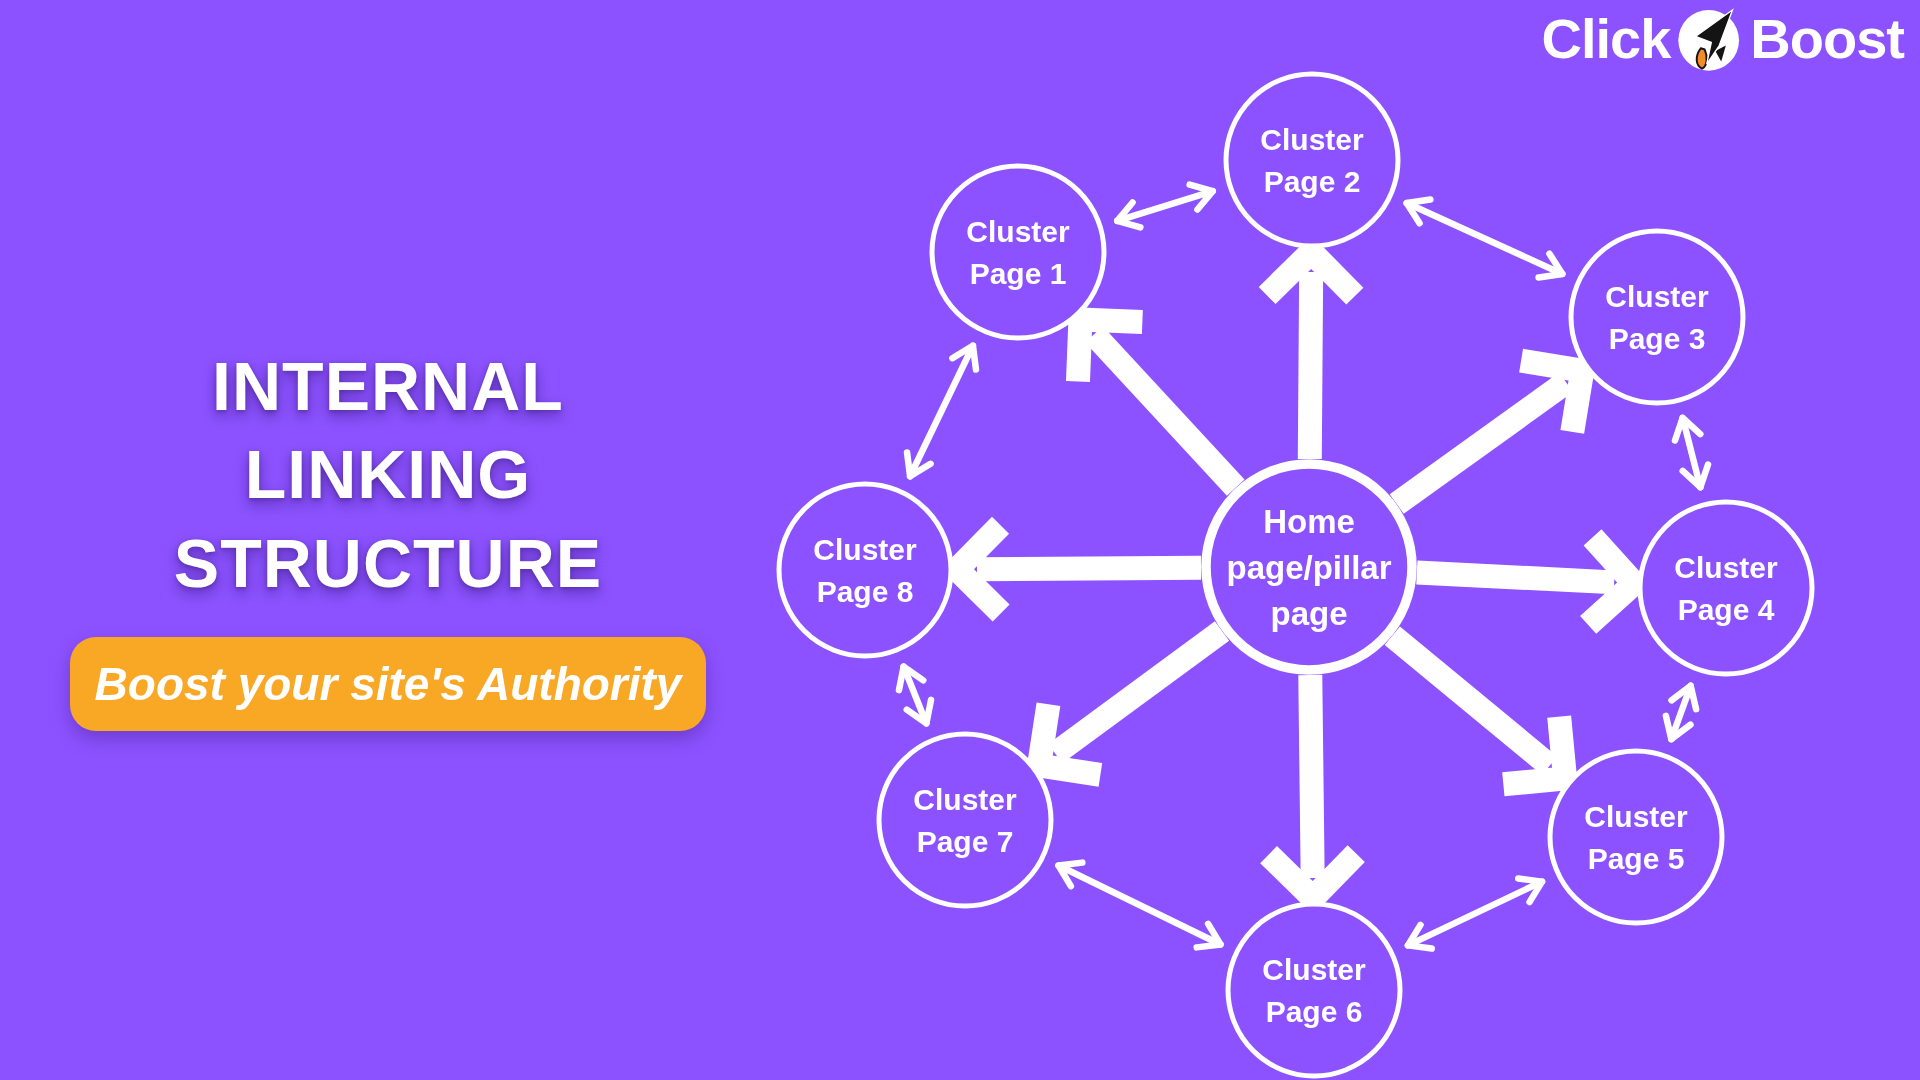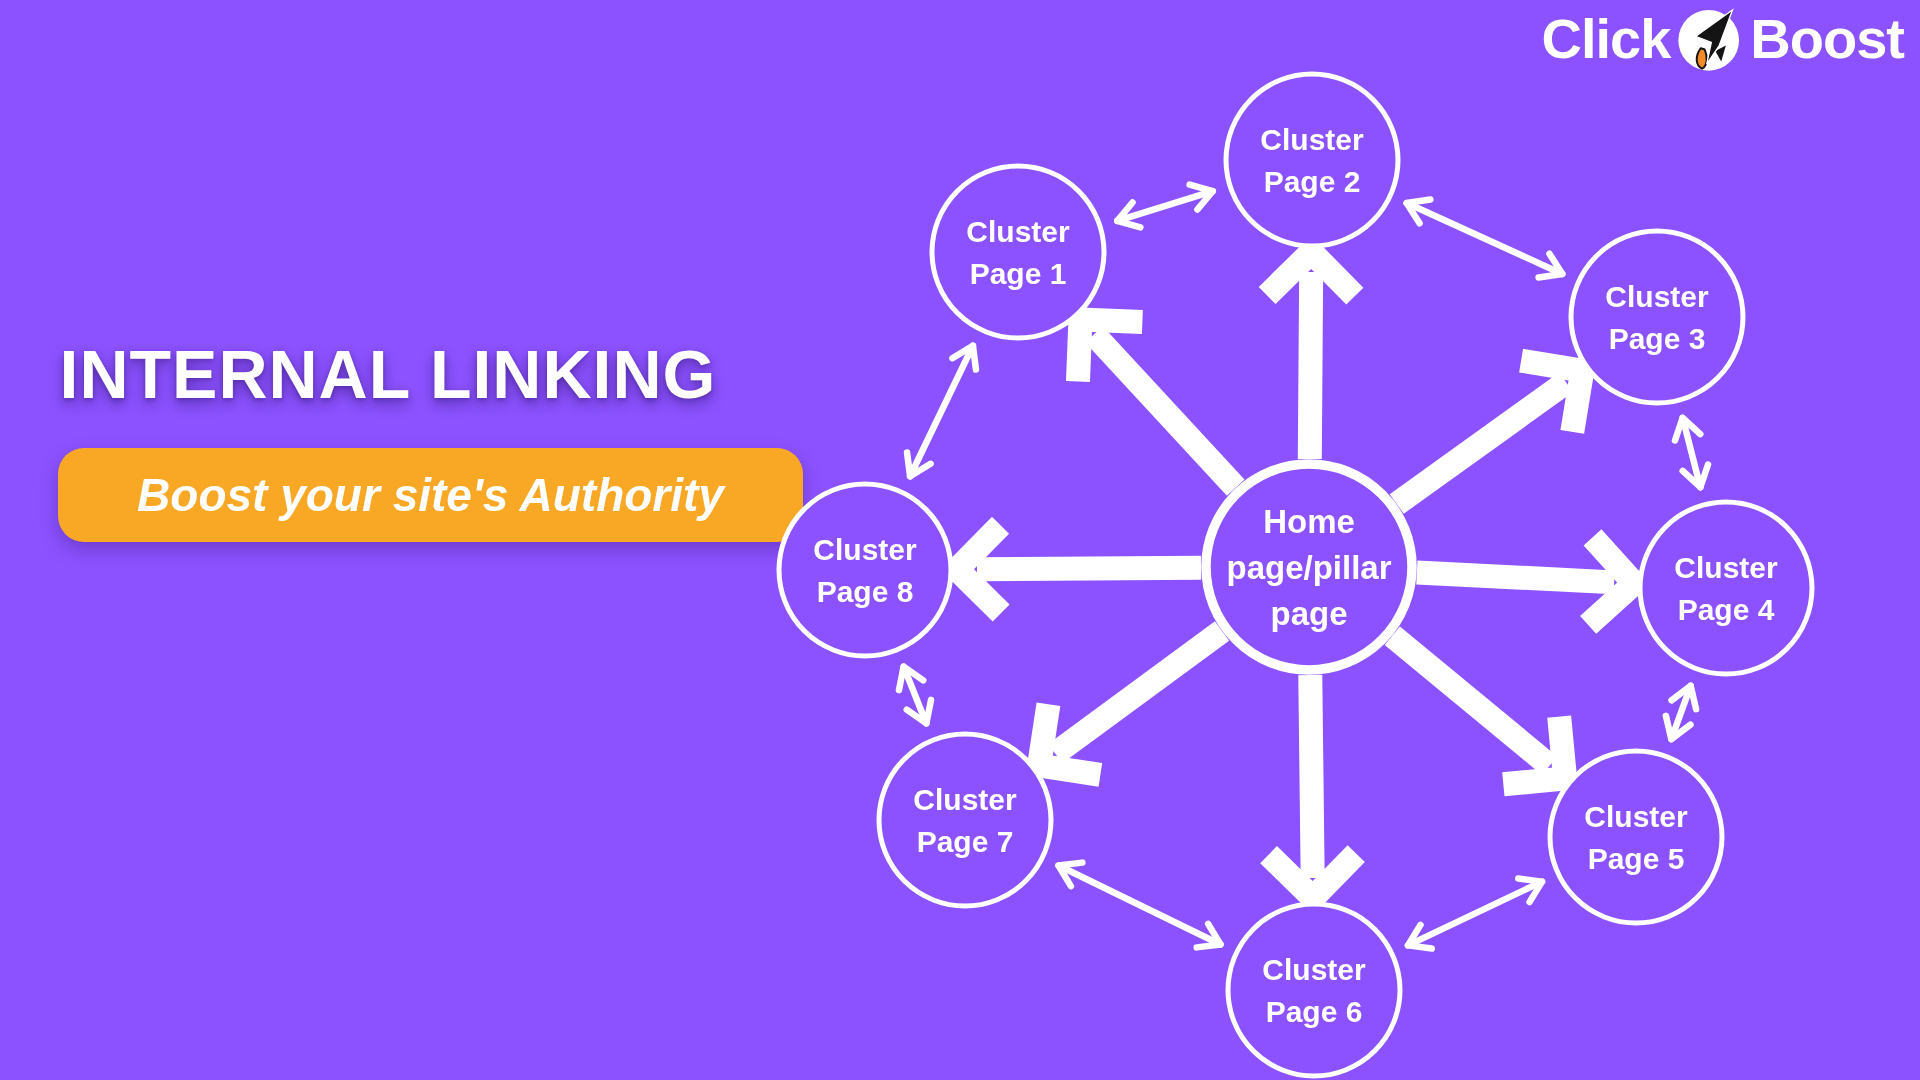--- a/index.html
+++ b/index.html
@@ -6,23 +6,23 @@
   body{width:1920px;height:1080px;overflow:hidden;font-family:"Liberation Sans",sans-serif;}
   .canvas{position:relative;width:1920px;height:1080px;background:#8C52FF;overflow:hidden;}
 
   
   .logo{position:absolute;top:6px;right:16px;display:flex;align-items:center;gap:6px;
         color:#FFFFFF;font-weight:bold;font-size:56px;letter-spacing:-1px;line-height:1;}
   .logo .brand-icon{width:66px;height:66px;margin:0 1px;}
 
   
   .left-col{position:absolute;left:58px;top:330px;width:660px;text-align:center;}
-  .headline{margin:0;color:#FFFFFF;font-weight:bold;font-size:68px;line-height:1.3;
+  .headline{margin:12px;color:#FFFFFF;font-weight:bold;font-size:68px;line-height:1.3;
             letter-spacing:1px;text-shadow:0 6px 14px rgba(35,12,90,.45),0 2px 4px rgba(35,12,90,.30);}
-  .banner{display:block;margin:30px auto 0;width:745px;box-sizing:border-box;
+  .banner{display:block;margin:30px auto 0;width:636px;box-sizing:border-box;
           padding:24px 10px;border-radius:26px;
           box-shadow:0 8px 18px rgba(55,22,120,.35);}
   .banner span{color:#FFFFFF;font-style:italic;font-weight:bold;font-size:46px;line-height:1;}
 
   
   #diagram{position:absolute;left:0;top:0;width:1920px;height:1080px;}
   #diagram text{fill:#FFFFFF;font-family:"Liberation Sans",sans-serif;font-weight:bold;}
   #diagram .hub-label{font-size:33px;}
   #diagram .cluster-label{font-size:30px;}
 </style>
@@ -38,20 +38,21 @@
       <path d="M36 64 C27 76 28 90 38 95 C46 91 47 77 42 66 Z" fill="#F28C28" stroke="#141414" stroke-width="3" stroke-linejoin="round"></path>
       <path d="M58 68 L67 84 L74 60 Z" fill="#141414"></path>
       <path d="M84 6 L28 46 L52 55 L45 88 L64 60 Z" fill="#141414" stroke="#FFFFFF" stroke-width="2"></path>
     </svg>
     <span>Boost</span>
   </header>
 
   <div class="left-col">
     <h1 class="headline">
       <span>INTERNAL LINKING</span><br>
+      <span>STRUCTURE</span>
     </h1>
     <div class="banner" style="background: rgb(249, 168, 38);">
       <span>Boost your site's Authority</span>
     </div>
   </div>
 
   <svg id="diagram" viewBox="0 0 1920 1080">
       <line x1="1235.714375127459" y1="487.6701998802392" x2="1093.9999072752275" y2="334.26794086493715" stroke="#FFFFFF" stroke-width="24"></line>
       <path d="M 1142.3799297006353 322.0307592950492 L 1080.428495261794 319.5772371390555 L 1077.9749731058002 381.5286715778968" stroke="#FFFFFF" stroke-width="24" fill="none" stroke-linejoin="miter" stroke-linecap="butt"></path>
       <line x1="1309.7960471710446" y1="459.0029337949337" x2="1311.174469600398" y2="271.99695754599463" stroke="#FFFFFF" stroke-width="24"></line>

